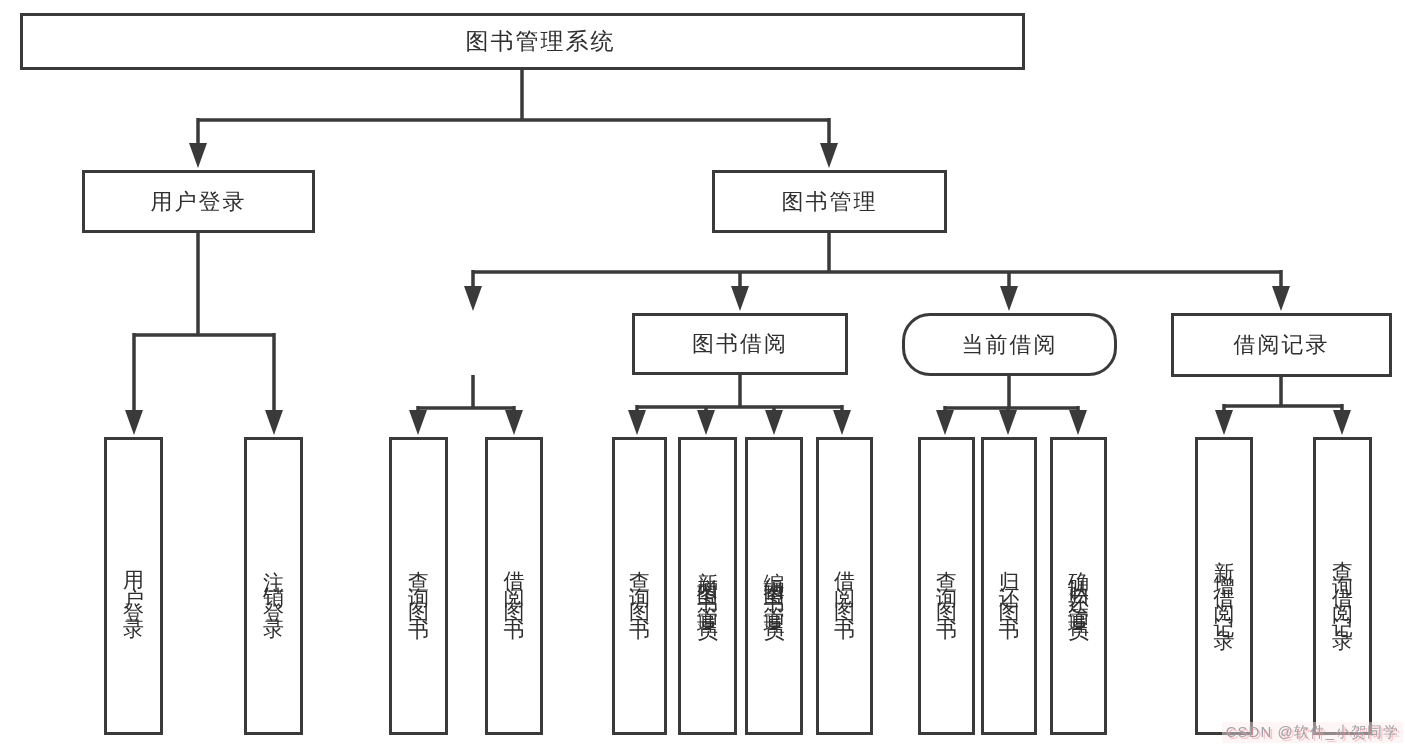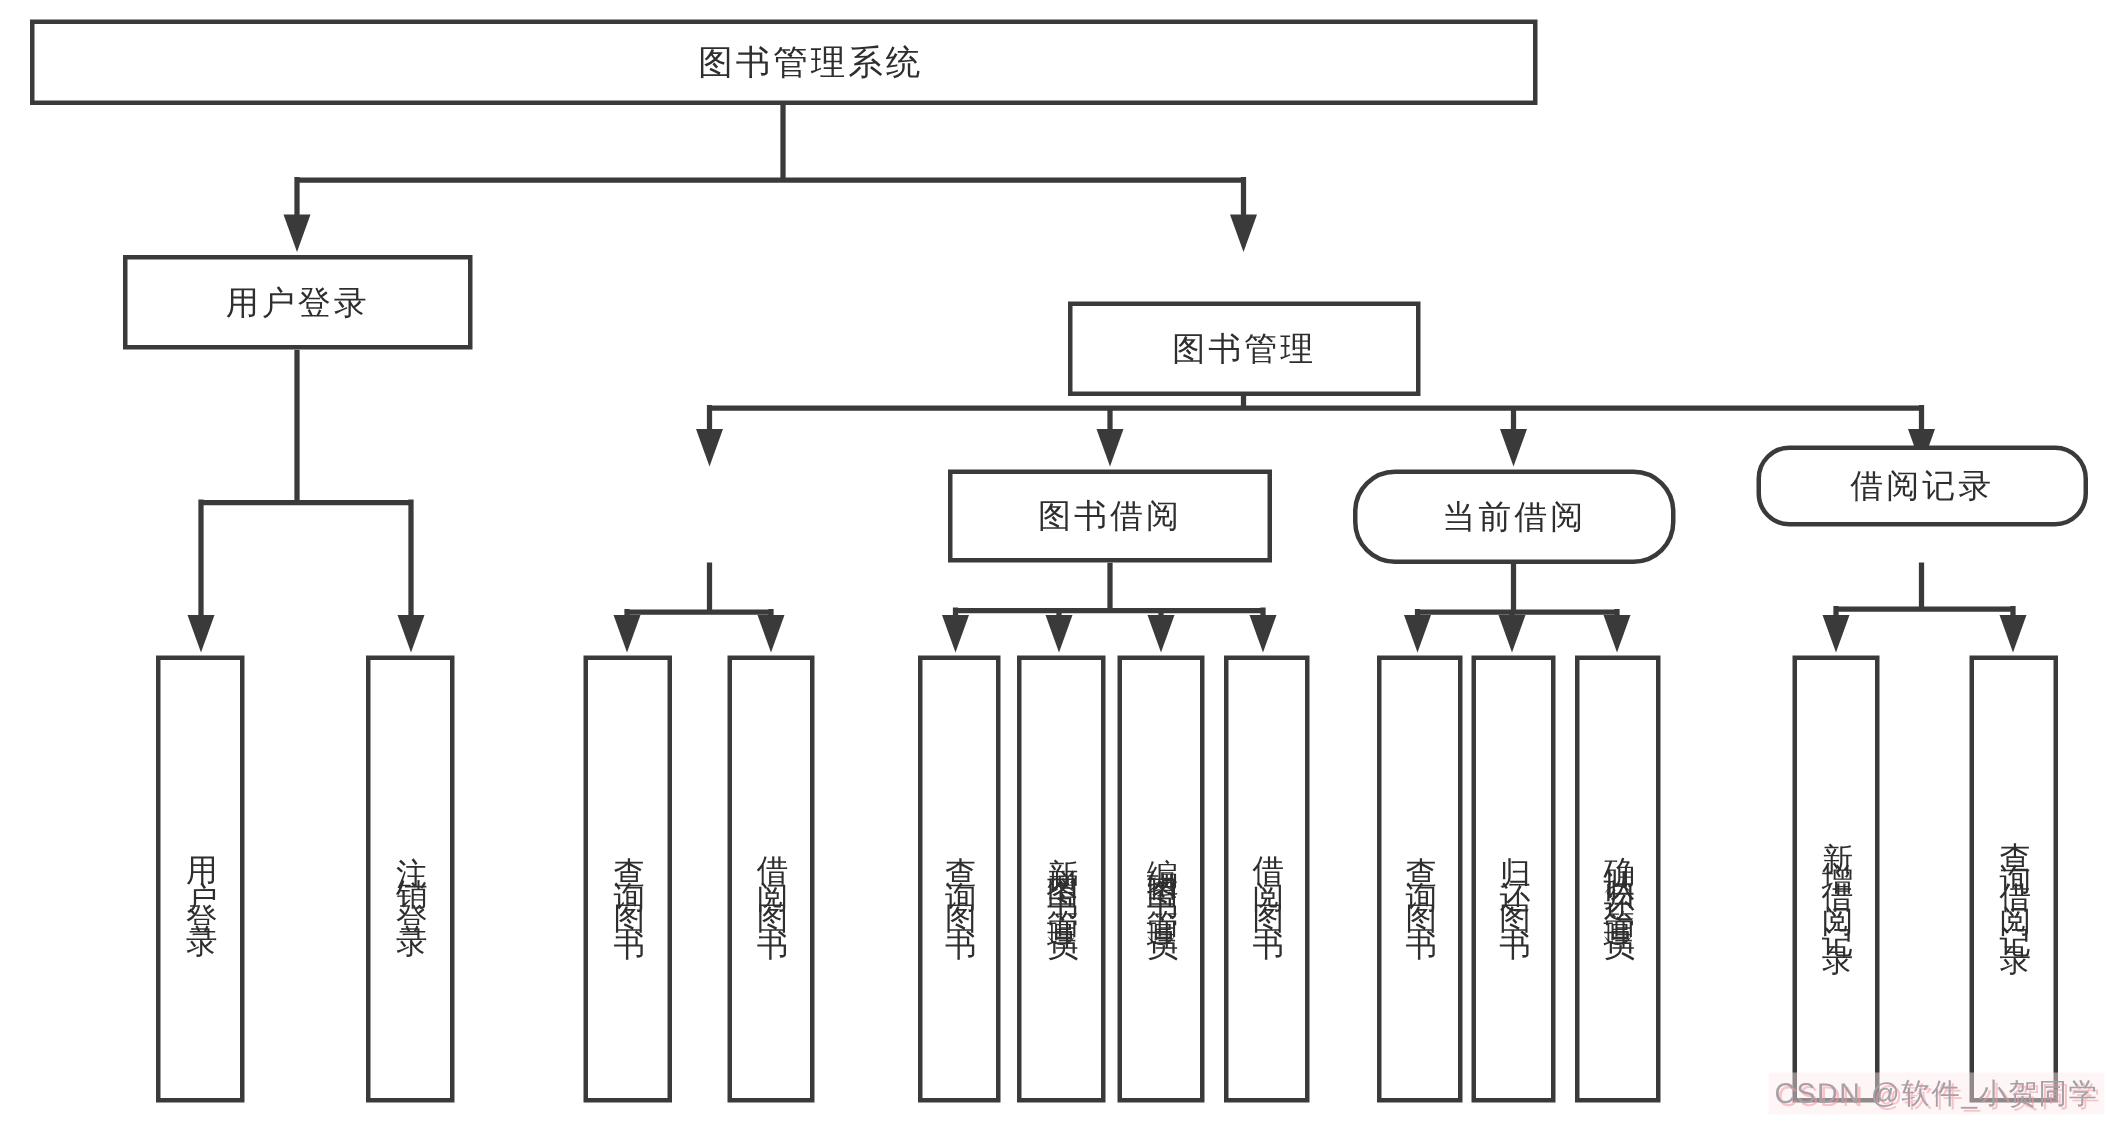--- a/index.html
+++ b/index.html
@@ -49,21 +49,21 @@
   .node.v.long {
     letter-spacing: 7px;
   }
   .node.v.mid {
     letter-spacing: 14px;
   }
   .watermark {
     position: absolute;
     right: 2px;
     bottom: 4px;
-    font-size: 19px;
+    font-size: 15px;
     color: #a2a2a8;
     letter-spacing: 1px;
     text-shadow: 2px 2px 0 rgba(250, 150, 158, 0.55);
     background: rgba(253, 233, 235, 0.45);
     padding: 1px 4px;
     white-space: nowrap;
   }
 </style>
 </head>
 <body>
@@ -110,31 +110,31 @@
     </g>
   </svg>
 
   <div class="node h root" style="left:20px; top:13px; width:1005px; height:57px;padding-left:36px;">
     <span>图书管理系统</span>
   </div>
 
   <div class="node h" style="left:82px; top:170px; width:233px; height:63px;">
     <span>用户登录</span>
   </div>
-  <div class="node h" style="left:712px; top:170px; width:235px; height:63px;margin-top:31px;">
+  <div class="node h" style="left:712px; top:170px; width:235px; height:63px;">
     <span>图书管理</span>
   </div>
 
   <div class="node h" style="left:632px; top:313px; width:216px; height:62px;">
     <span>图书借阅</span>
   </div>
   <div class="node h" style="left:902px; top:313px; width:215px; height:63px;border-radius:28px;">
     <span>当前借阅</span>
   </div>
-  <div class="node h" style="left:1171px; top:297px; width:221px; height:54px;border-radius:22px;">
+  <div class="node h" style="left:1171px; top:313px; width:221px; height:64px;">
     <span>借阅记录</span>
   </div>
 
   <div class="node v" style="left:104px; top:437px; width:59px; height:298px;">
     <span>用户登录</span>
   </div>
   <div class="node v" style="left:244px; top:437px; width:59px; height:298px;">
     <span>注销登录</span>
   </div>
 

